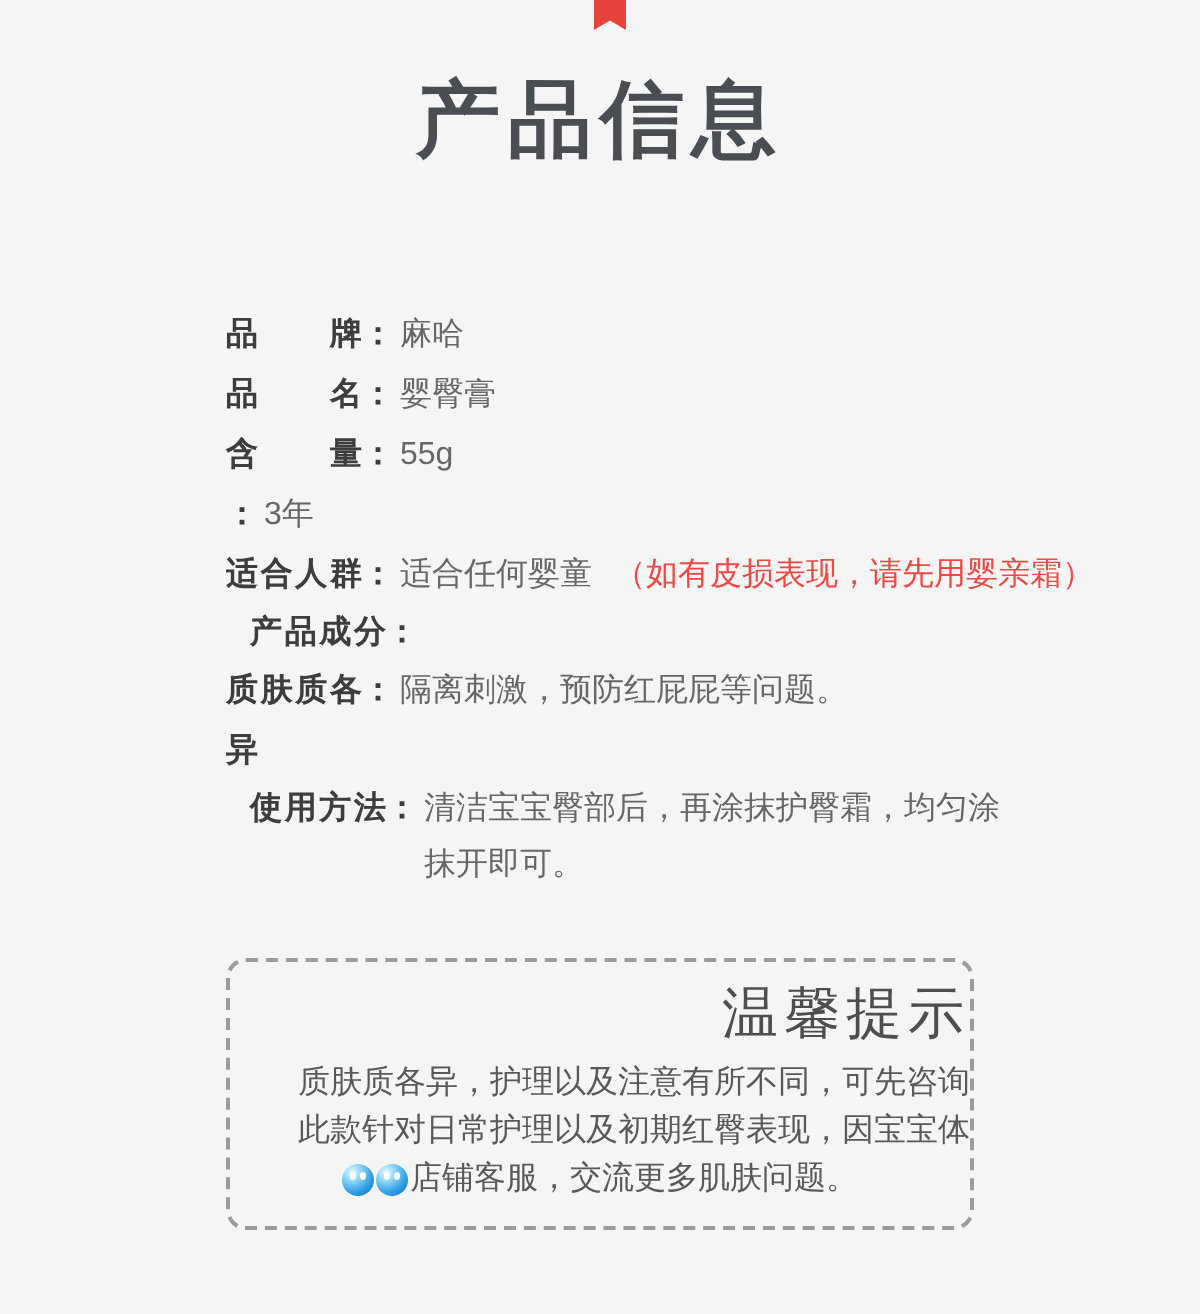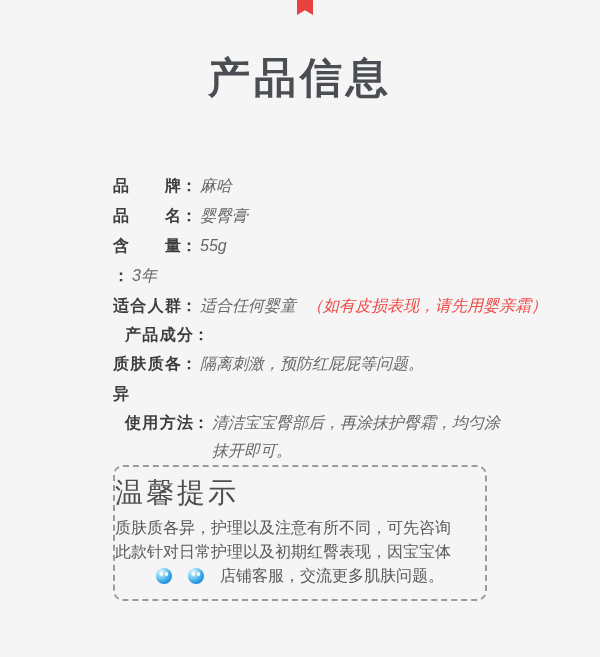--- a/index.html
+++ b/index.html
@@ -12,21 +12,21 @@
     color: #444;
   }
   .ribbon {
     position: absolute;
     left: 297px; top: 0;
     width: 16px; height: 15px;
     background: #e8423f;
     clip-path: polygon(0 0, 100% 0, 100% 100%, 50% 68%, 0 100%);
   }
   .page-title {
-    padding-top: 53px;
+    padding-top: 35px;
     text-align: center;
     font-size: 42px;
     line-height: 50px;
     font-weight: 700;
     color: #4a4d52;
     letter-spacing: 4px;
   }
   .info {
     margin-top: 68px;
     padding-left: 113px;
@@ -51,50 +51,49 @@
     display: inline-block;
     width: 19px;
     color: #3d3d3d;
     font-weight: 600;
     flex: 0 0 19px;
   }
   .row-value {
     color: #666768;
     white-space: pre-line;
     max-width: 370px;
-    font-style: italic;
   }
   .row-note { color: #f04a45; margin-left: 11px; }
   .tips-box {
     position: absolute;
-    left: 113px; top: 465px;
+    left: 113px; top: 479px;
     width: 374px; height: 136px;
     border: 2px dashed #9a9b9d;
     border-radius: 10px;
     padding-top: 9px;
-    text-align: left;
+    text-align: right;
   }
   .tips-title {
     font-size: 28px;
     line-height: 34px;
     letter-spacing: 3px;
     color: #4d4e50;
     font-weight: 400;
   }
   .tips-body {
     margin-top: 6px;
     font-size: 16px;
     line-height: 24px;
     color: #58595b;
   }
   .tips-line3 {
     display: flex;
     justify-content: center;
     align-items: center;
-    gap: 16px;
+    gap: 1px;
     line-height: 24px;
   }
   .ww-icon {
     display: inline-block;
     width: 16px; height: 16px;
     border-radius: 50%;
     background: radial-gradient(circle at 32% 26%, #eaf8ff 0%, #8ed6f8 28%, #2f9fe5 62%, #0b6ec0 100%);
     position: relative;
     flex: 0 0 16px;
   }

